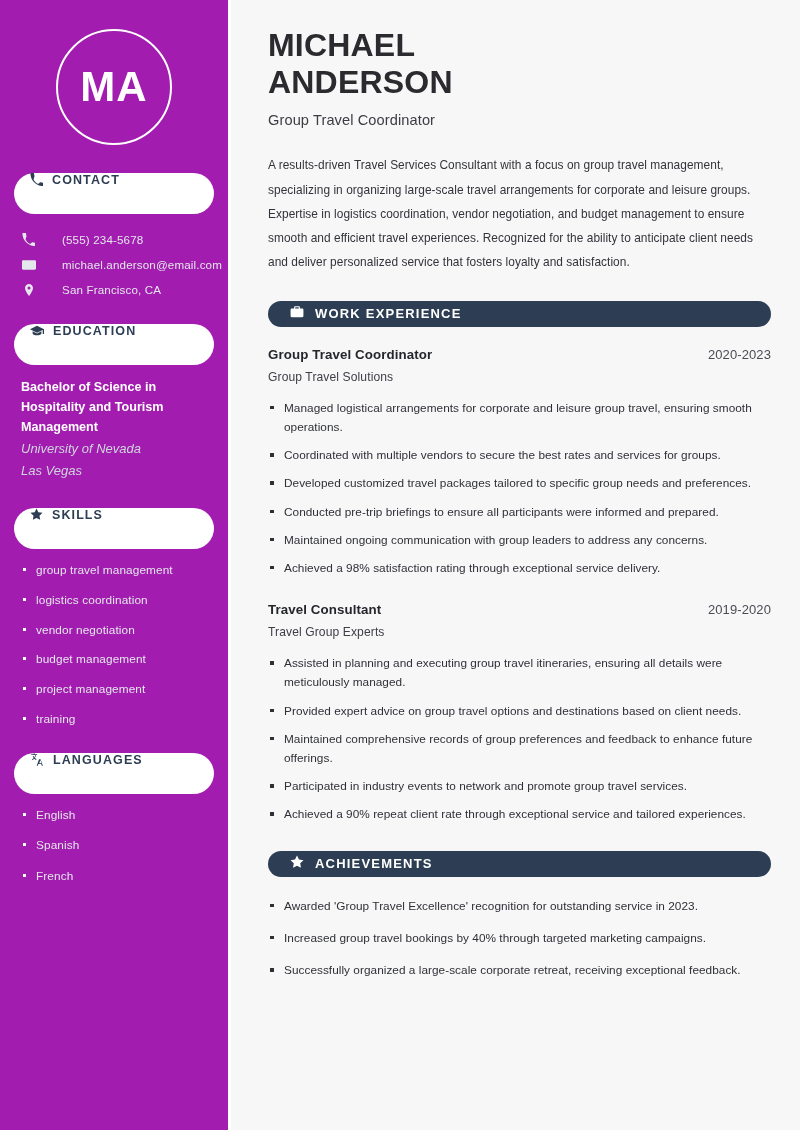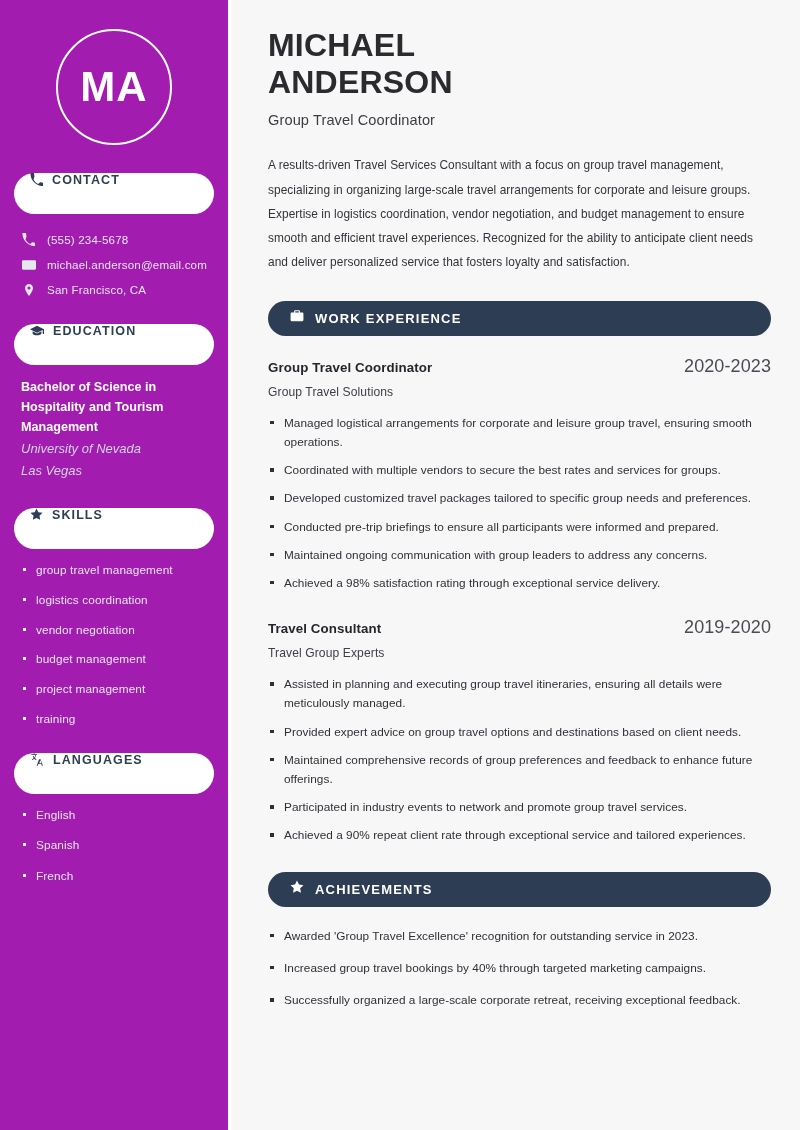--- a/index.html
+++ b/index.html
@@ -66,21 +66,21 @@
     font-size: 12.5px;
     font-weight: bold;
     letter-spacing: 1.1px;
   }
   .pill svg { display: block; }
 
   .contact-list { margin-bottom: 22px; }
   .contact-row {
     display: flex;
     align-items: center;
-    gap: 11px;
+    gap: 26px;
     padding: 4px 0 4px 7px;
     min-height: 25px;
   }
   .contact-row .ctext {
     font-size: 11.6px;
     color: #e4e7eb;
     letter-spacing: 0.15px;
   }
   .contact-row .cicon {
     width: 15px;
@@ -153,21 +153,21 @@
     font-size: 11.9px;
     line-height: 2.04;
     color: #33343a;
     letter-spacing: 0.05px;
   }
 
   .section-bar {
     background: #2d3e54;
     color: #ffffff;
     border-radius: 26px;
-    height: 35px;
+    height: 26px;
     display: flex;
     align-items: center;
     gap: 11px;
     padding: 0 22px;
     margin-top: 26px;
     margin-bottom: 20px;
   }
   .section-bar .sb-label {
     font-size: 13px;
     font-weight: bold;
@@ -179,21 +179,21 @@
     justify-content: space-between;
     align-items: baseline;
   }
   .job-role {
     font-size: 13.3px;
     font-weight: bold;
     color: #25262b;
     letter-spacing: 0.1px;
   }
   .job-dates {
-    font-size: 18px;
+    font-size: 13px;
     color: #4b4c53;
     letter-spacing: 0.1px;
   }
   .job-company {
     font-size: 12.1px;
     color: #3f4047;
     margin-top: 8px;
     letter-spacing: 0.1px;
   }
 

